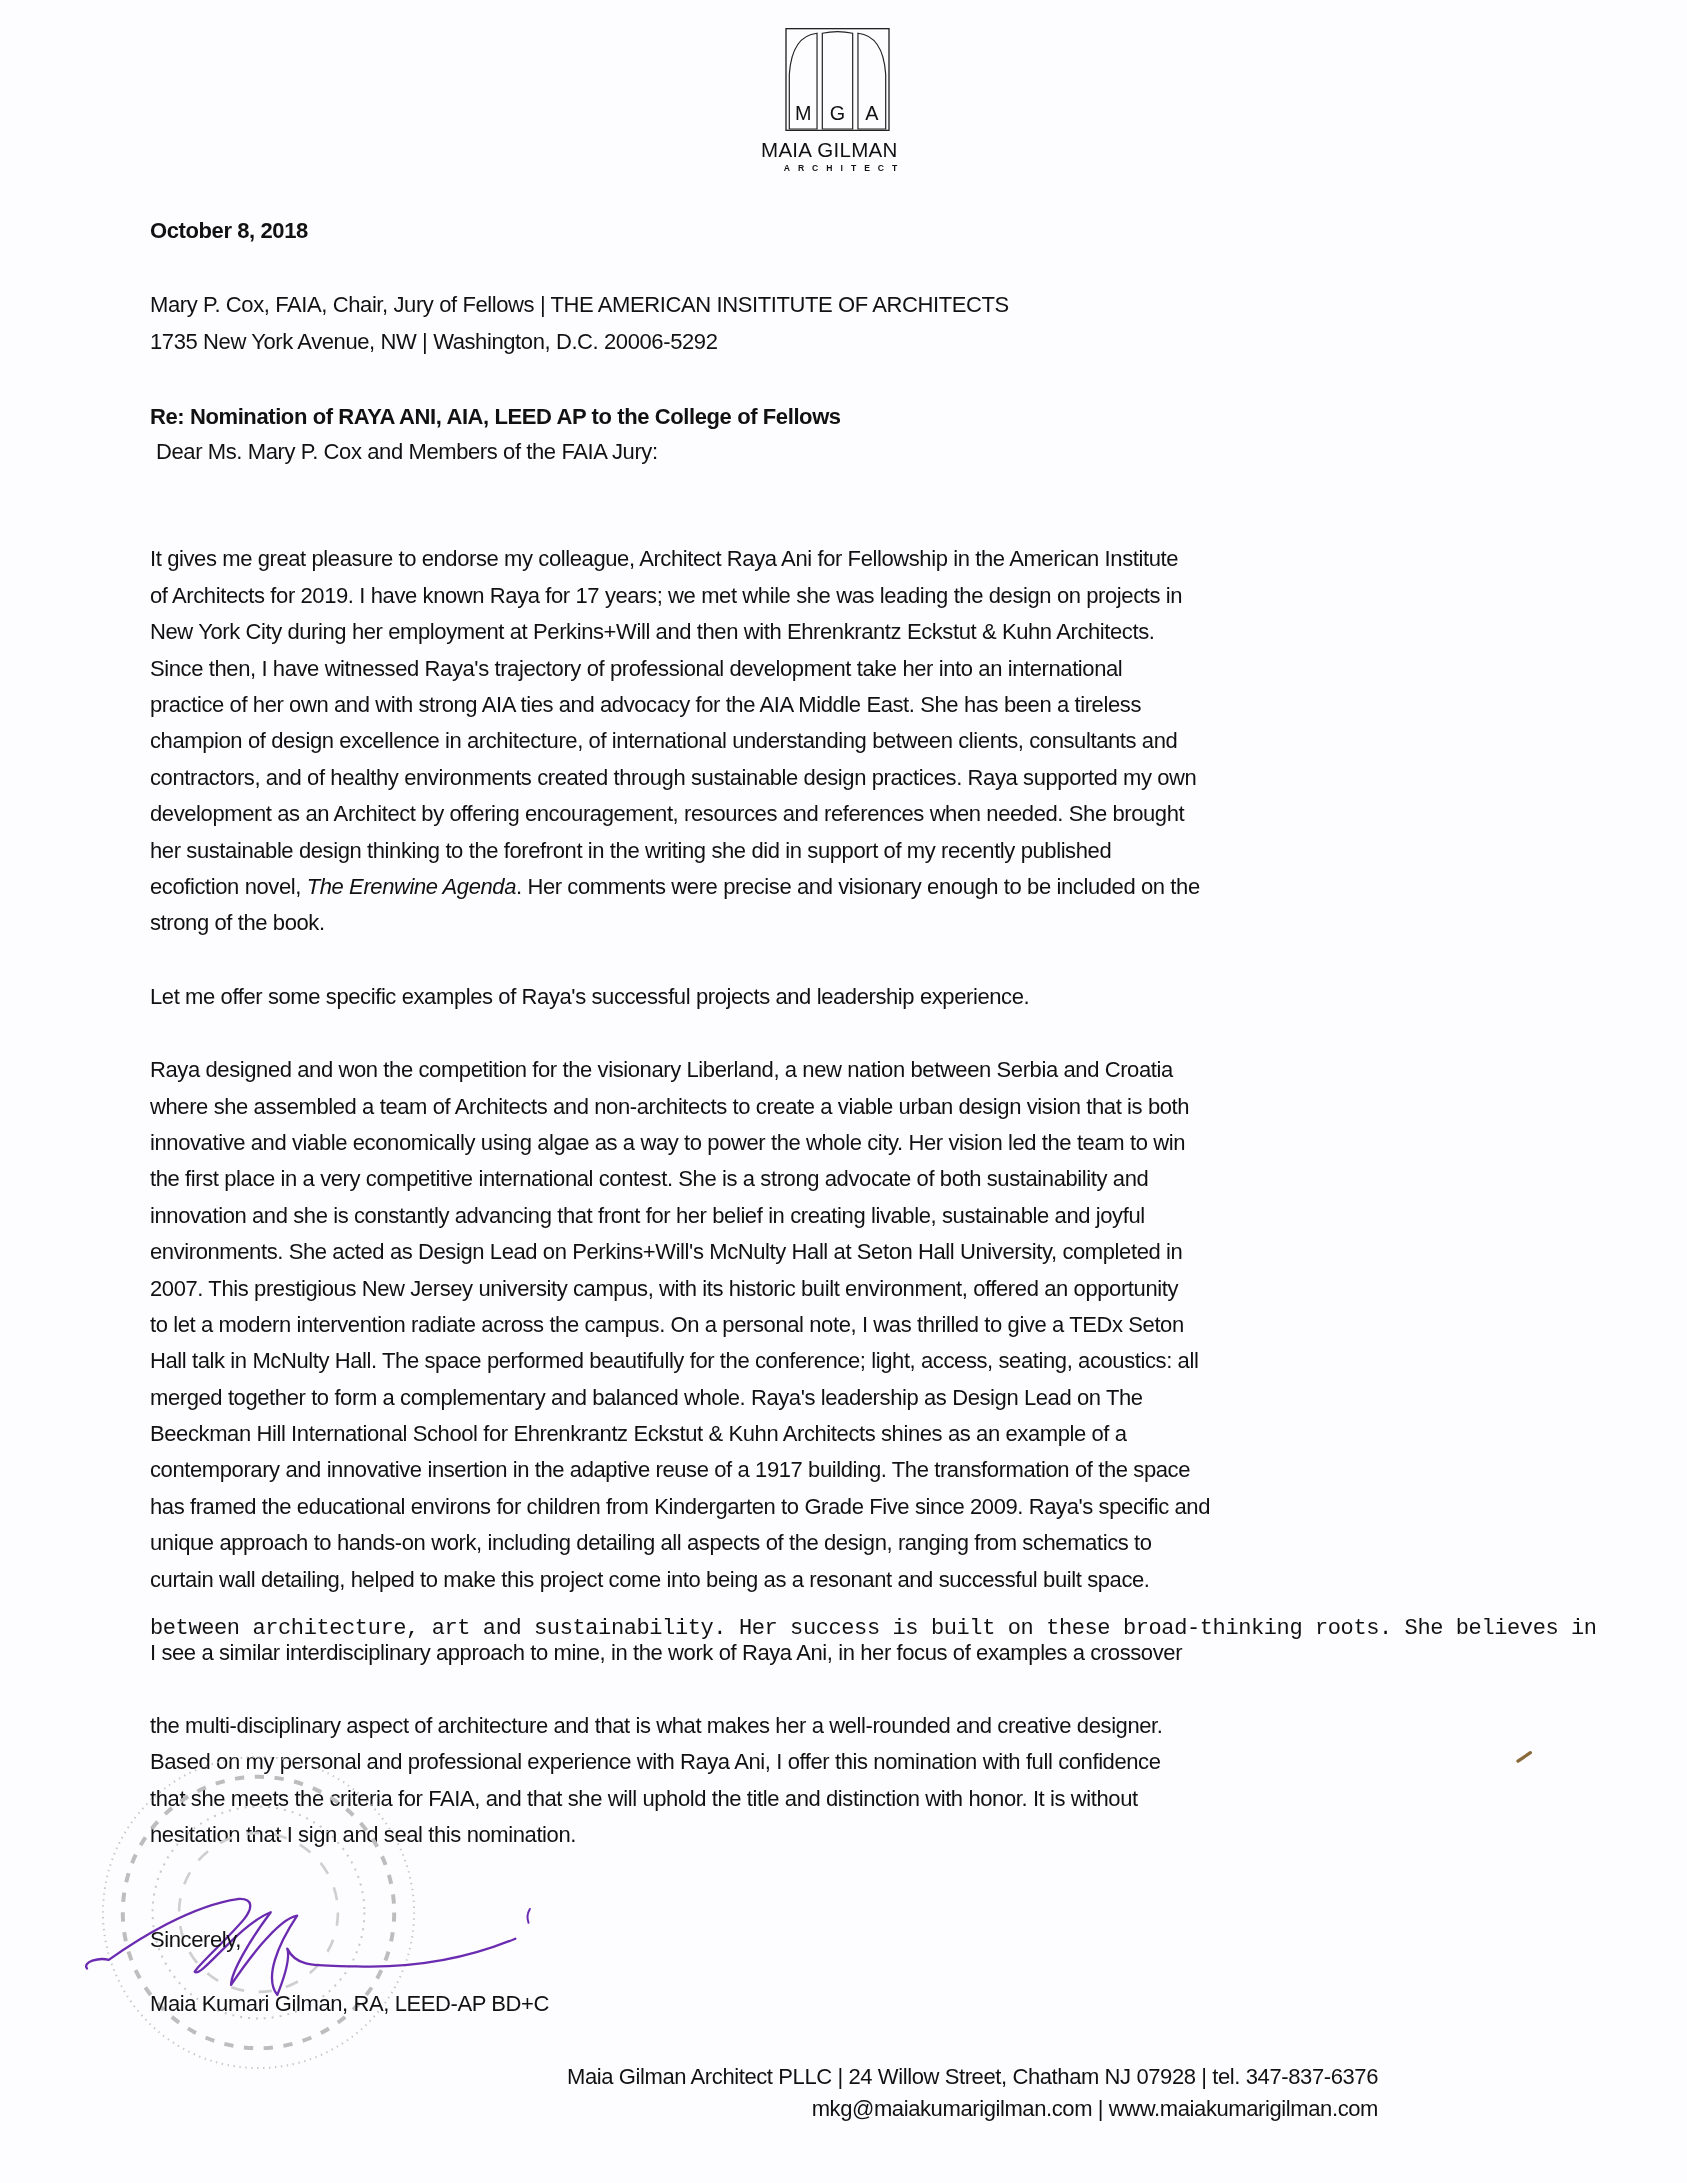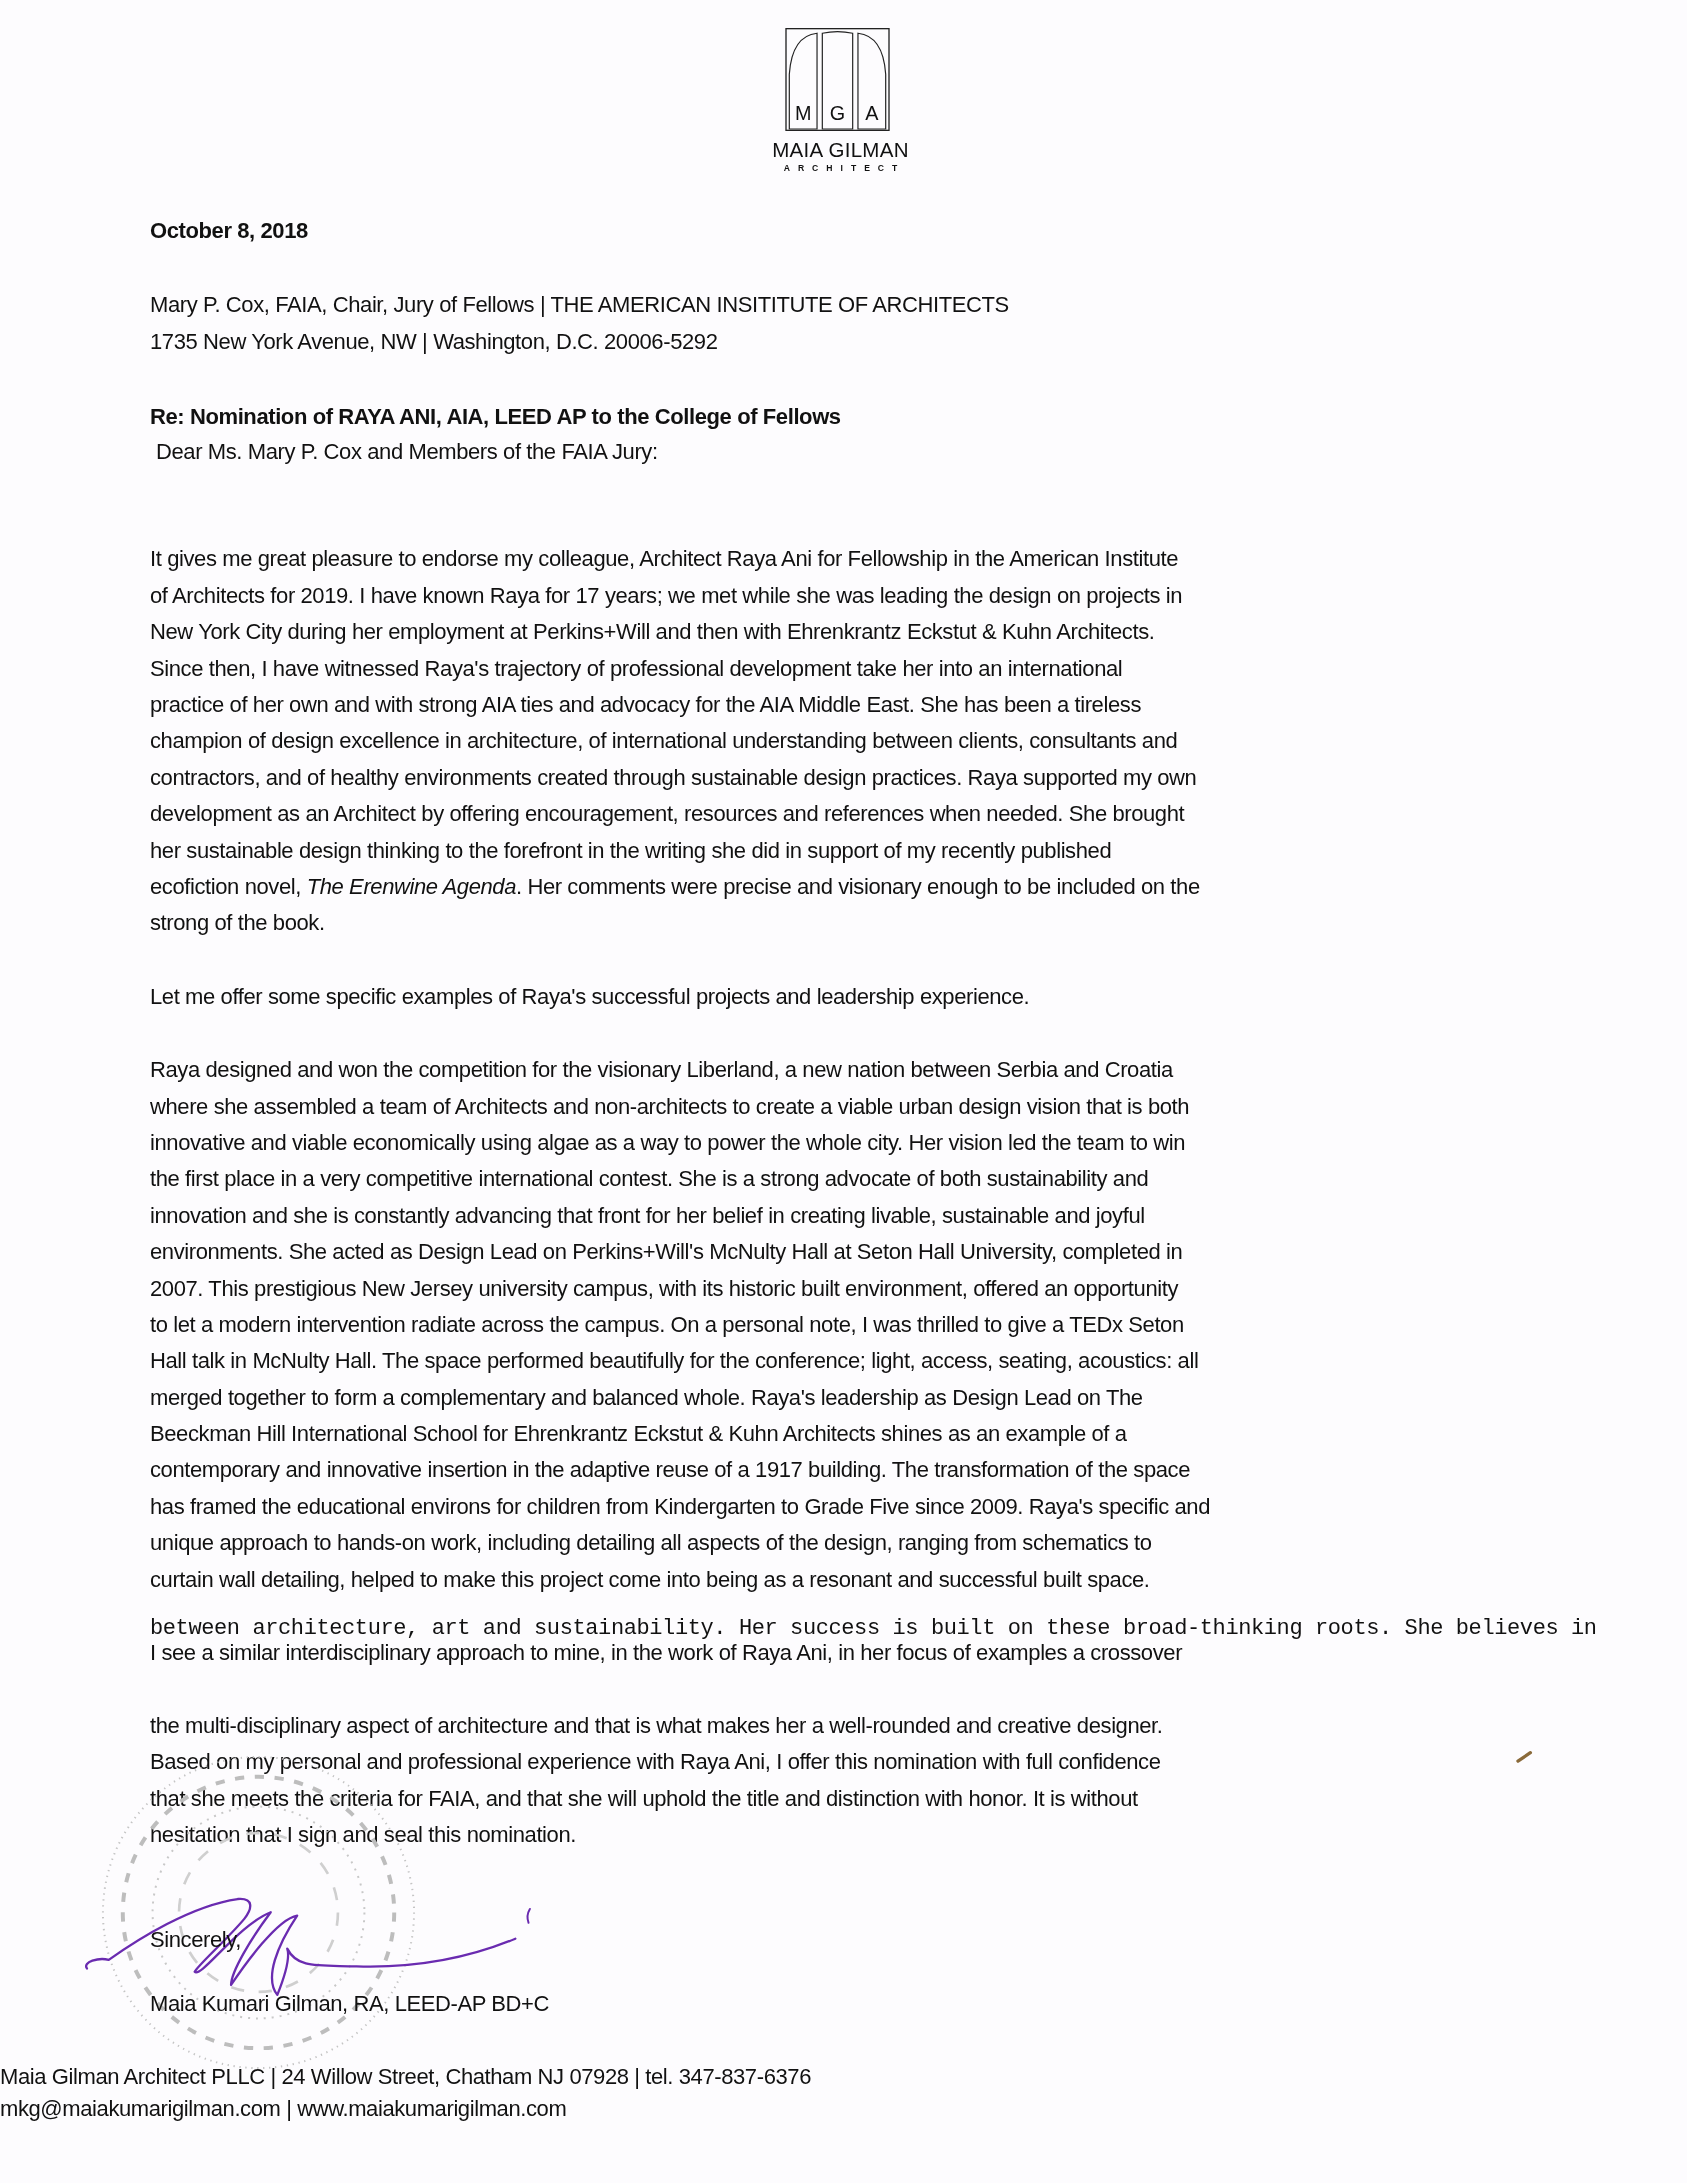--- a/index.html
+++ b/index.html
@@ -15,31 +15,31 @@
     transform-origin: left center;
   }
   .bold { font-weight: bold; }
   .ital { font-style: italic; }
 
   
   .logo-box {
     position: absolute; left: 785px; top: 28px; width: 105px; height: 103px;
   }
   .logo-name {
-    position: absolute; left: 761px; width: 159px; top: 138px; text-align: center;
+    position: absolute; left: 761px; width: 159px; top: 138px; 
     font-size: 20.5px; letter-spacing: 0.3px; color: #111;
   }
   .logo-sub {
     position: absolute; left: 761px; width: 159px; top: 163px; text-align: center;
     font-size: 8.6px; font-weight: bold; letter-spacing: 8px; color: #111;
     padding-left: 8px; box-sizing: border-box;
   }
 
   .footer {
-    position: absolute; left: 0; width: 1378px; text-align: left;
+    position: absolute; left: 0; width: 1378px; text-align: right;
     font-size: 22px; letter-spacing: -0.4px; white-space: nowrap;
   }
 
   .seal { position: absolute; left: 93px; top: 1747px; width: 331px; height: 331px; pointer-events: none; }
   .signature { position: absolute; left: 79px; top: 1879px; width: 476px; height: 126px; }
   .ink-mark { position: absolute; left: 1516px; top: 1750px; width: 17px; height: 13.2px; }
 </style>
 </head>
 <body>
 

